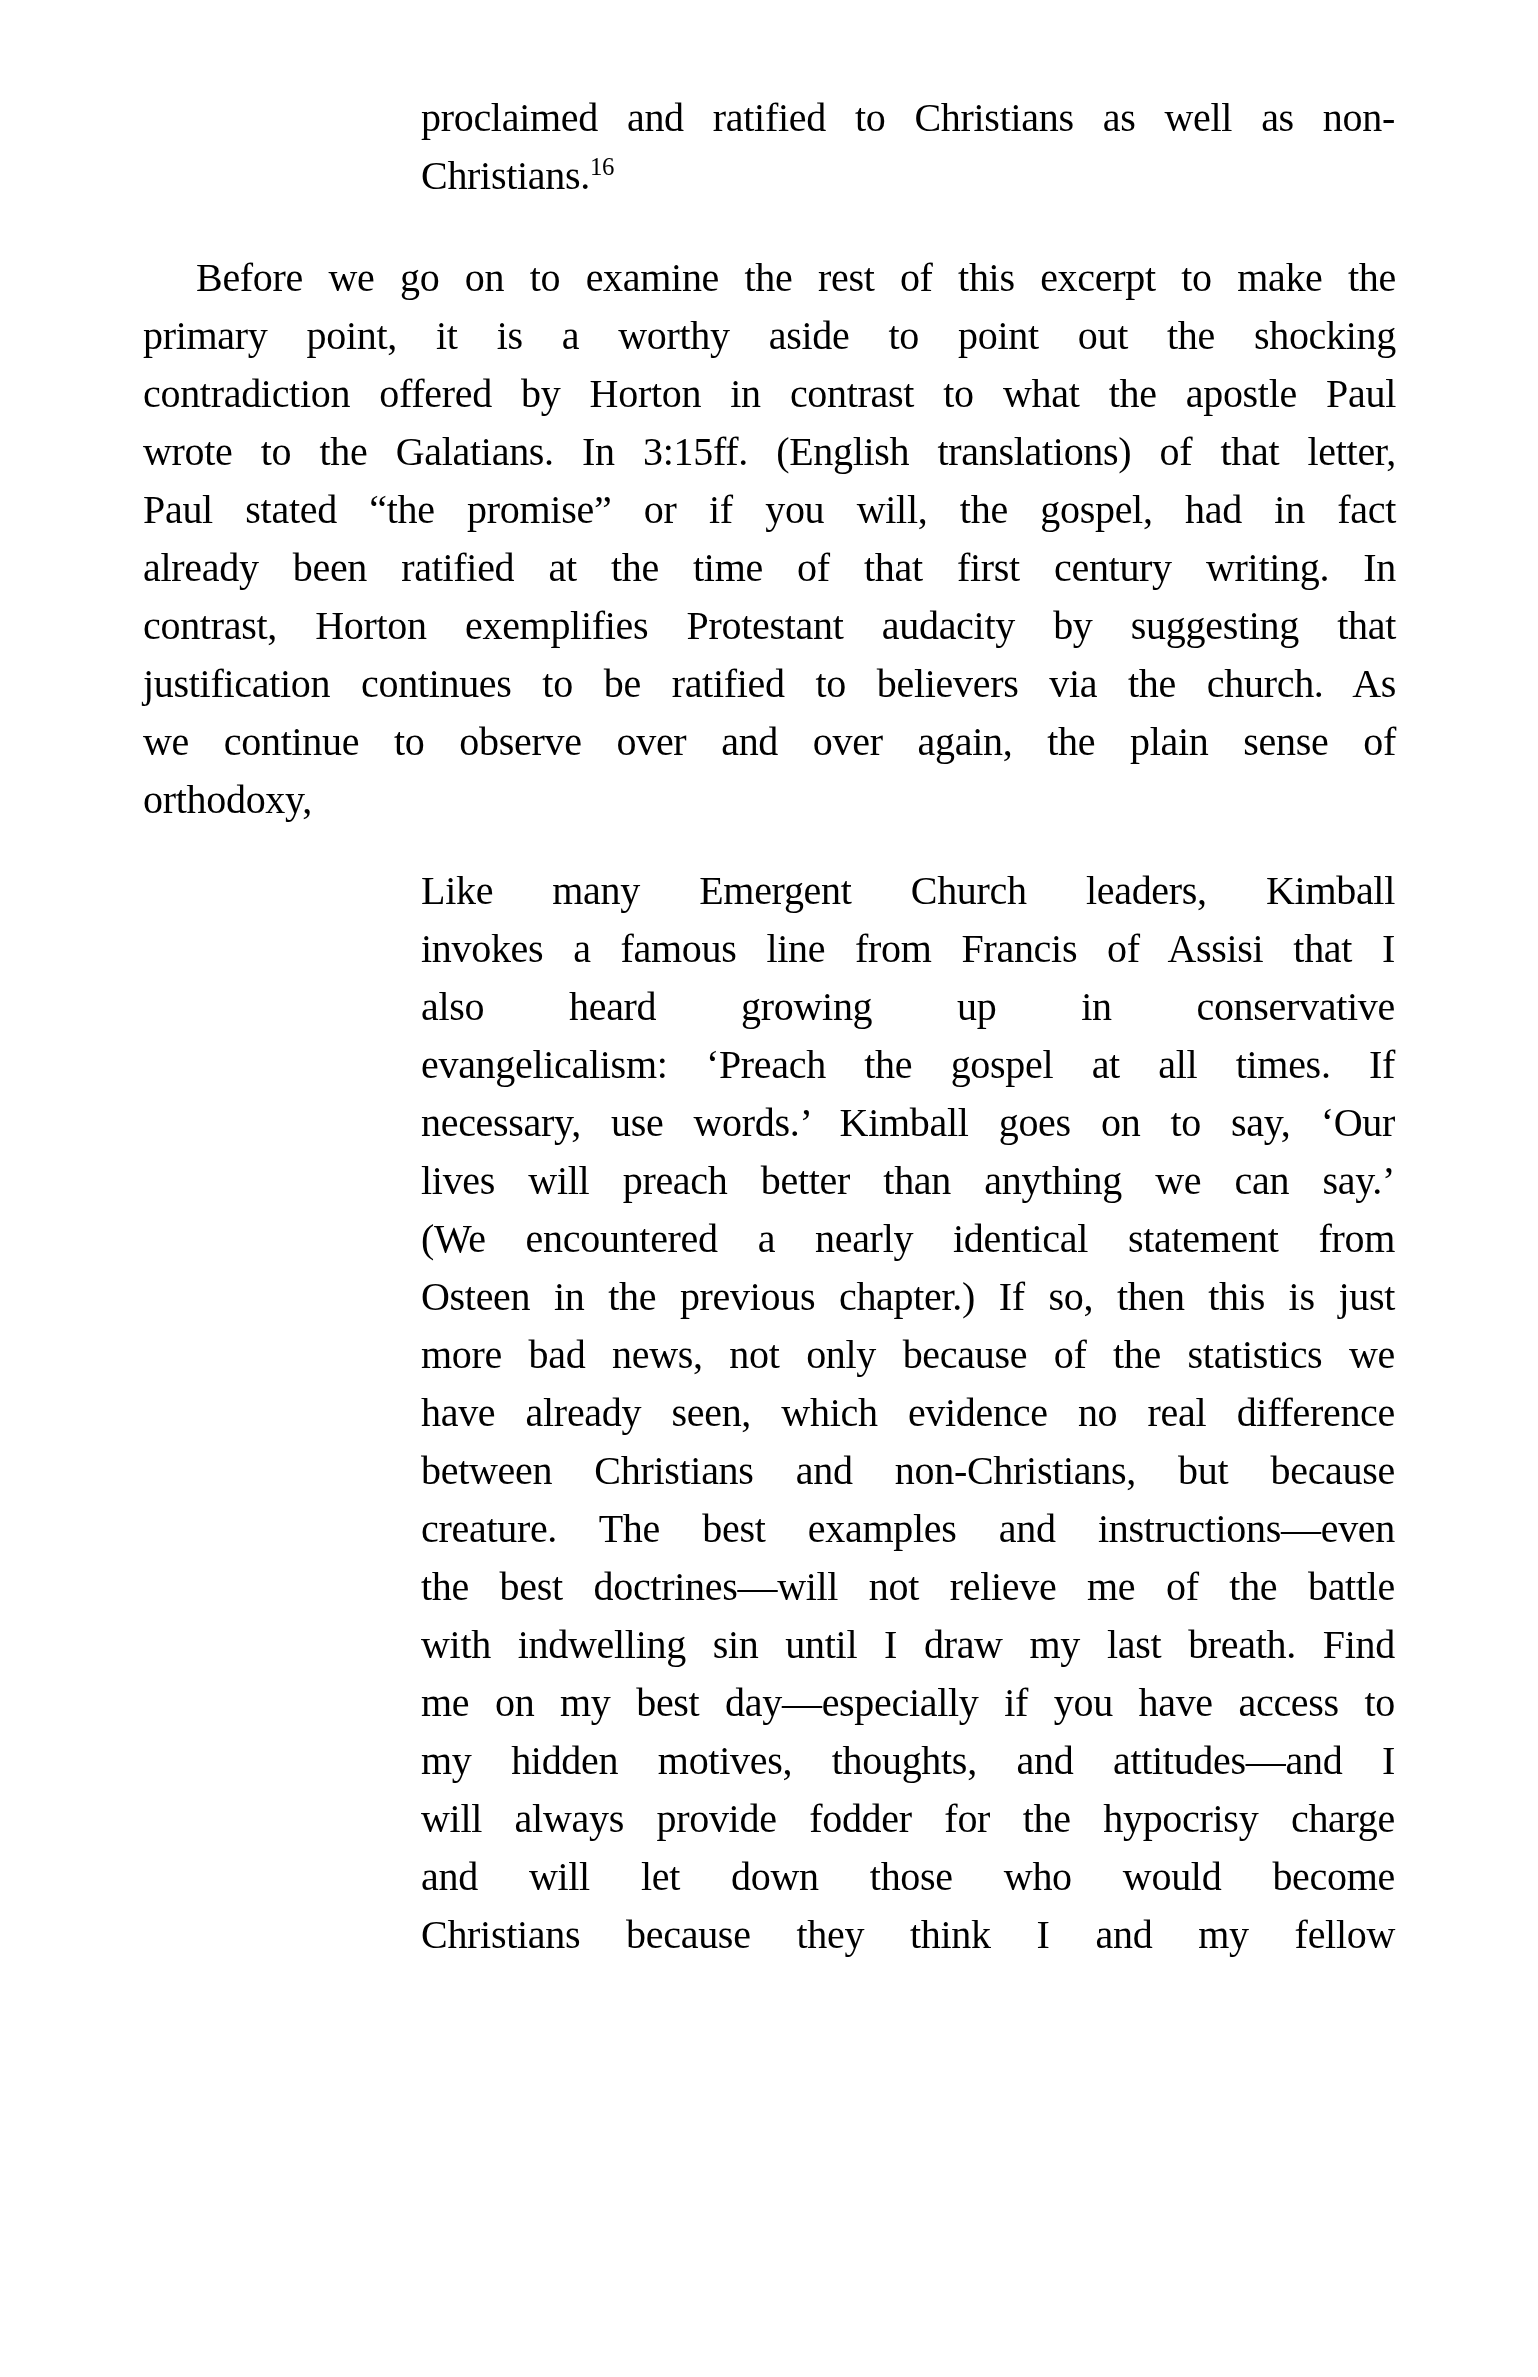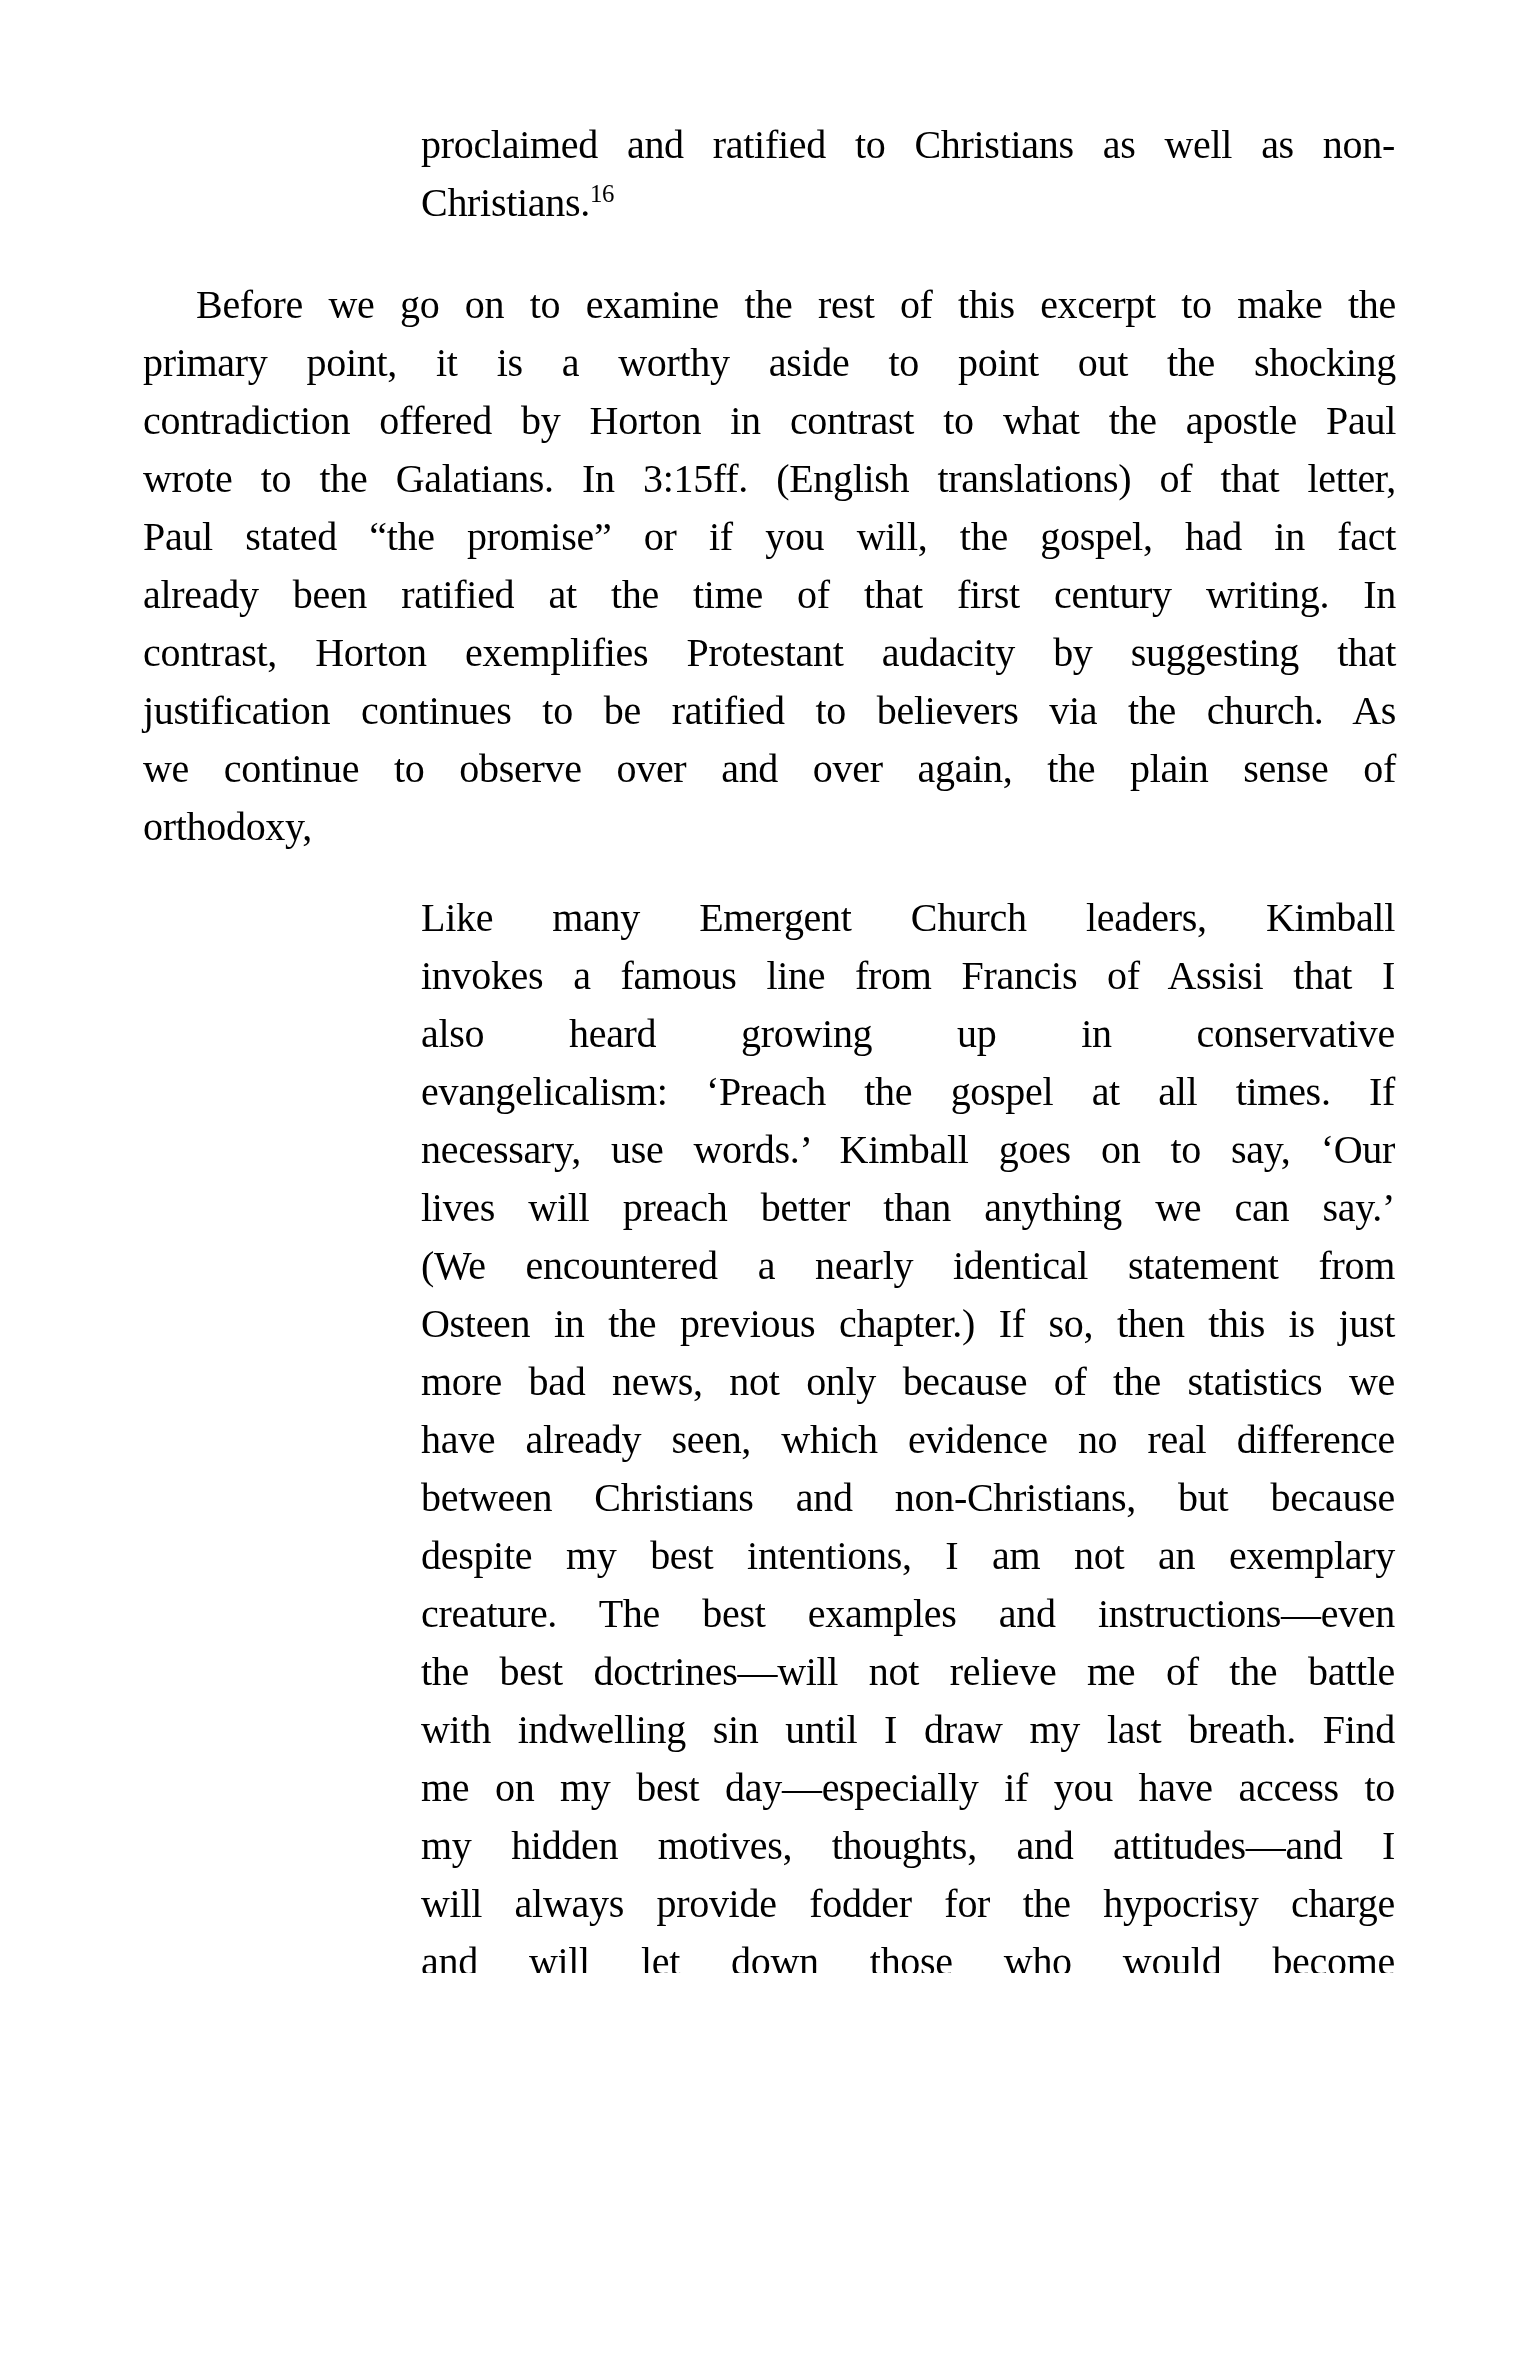--- a/index.html
+++ b/index.html
@@ -10,21 +10,21 @@
   .page {
     position: relative;
     width: 1538px;
     height: 1973px;
     background: #ffffff;
     color: #000000;
     font-family: "Liberation Serif", serif;
     font-size: 40px;
     line-height: 58px;
     box-sizing: border-box;
-    padding-top: 116px;
+    padding-top: 89px;
     overflow: hidden;
   }
   .blockquote {
     margin-left: 421px;
     width: 974px;
   }
   .body-paragraph {
     margin-top: 33px;
     margin-left: 143px;
     width: 1253px;
@@ -92,21 +92,20 @@
       <div class="line">invokes a famous line from Francis of Assisi that I</div>
       <div class="line">also heard growing up in conservative</div>
       <div class="line">evangelicalism: ‘Preach the gospel at all times. If</div>
       <div class="line">necessary, use words.’ Kimball goes on to say, ‘Our</div>
       <div class="line">lives will preach better than anything we can say.’</div>
       <div class="line">(We encountered a nearly identical statement from</div>
       <div class="line">Osteen in the previous chapter.) If so, then this is just</div>
       <div class="line">more bad news, not only because of the statistics we</div>
       <div class="line">have already seen, which evidence no real difference</div>
       <div class="line">between Christians and non-Christians, but because</div>
-      <div class="line">despite my best intentions, I am not an exemplary</div>
       <div class="line">creature. The best examples and instructions—even</div>
       <div class="line">the best doctrines—will not relieve me of the battle</div>
       <div class="line">with indwelling sin until I draw my last breath. Find</div>
       <div class="line">me on my best day—especially if you have access to</div>
       <div class="line">my hidden motives, thoughts, and attitudes—and I</div>
       <div class="line">will always provide fodder for the hypocrisy charge</div>
       <div class="line">and will let down those who would become</div>
       <div class="line">Christians because they think I and my fellow</div>
     </div>
 

